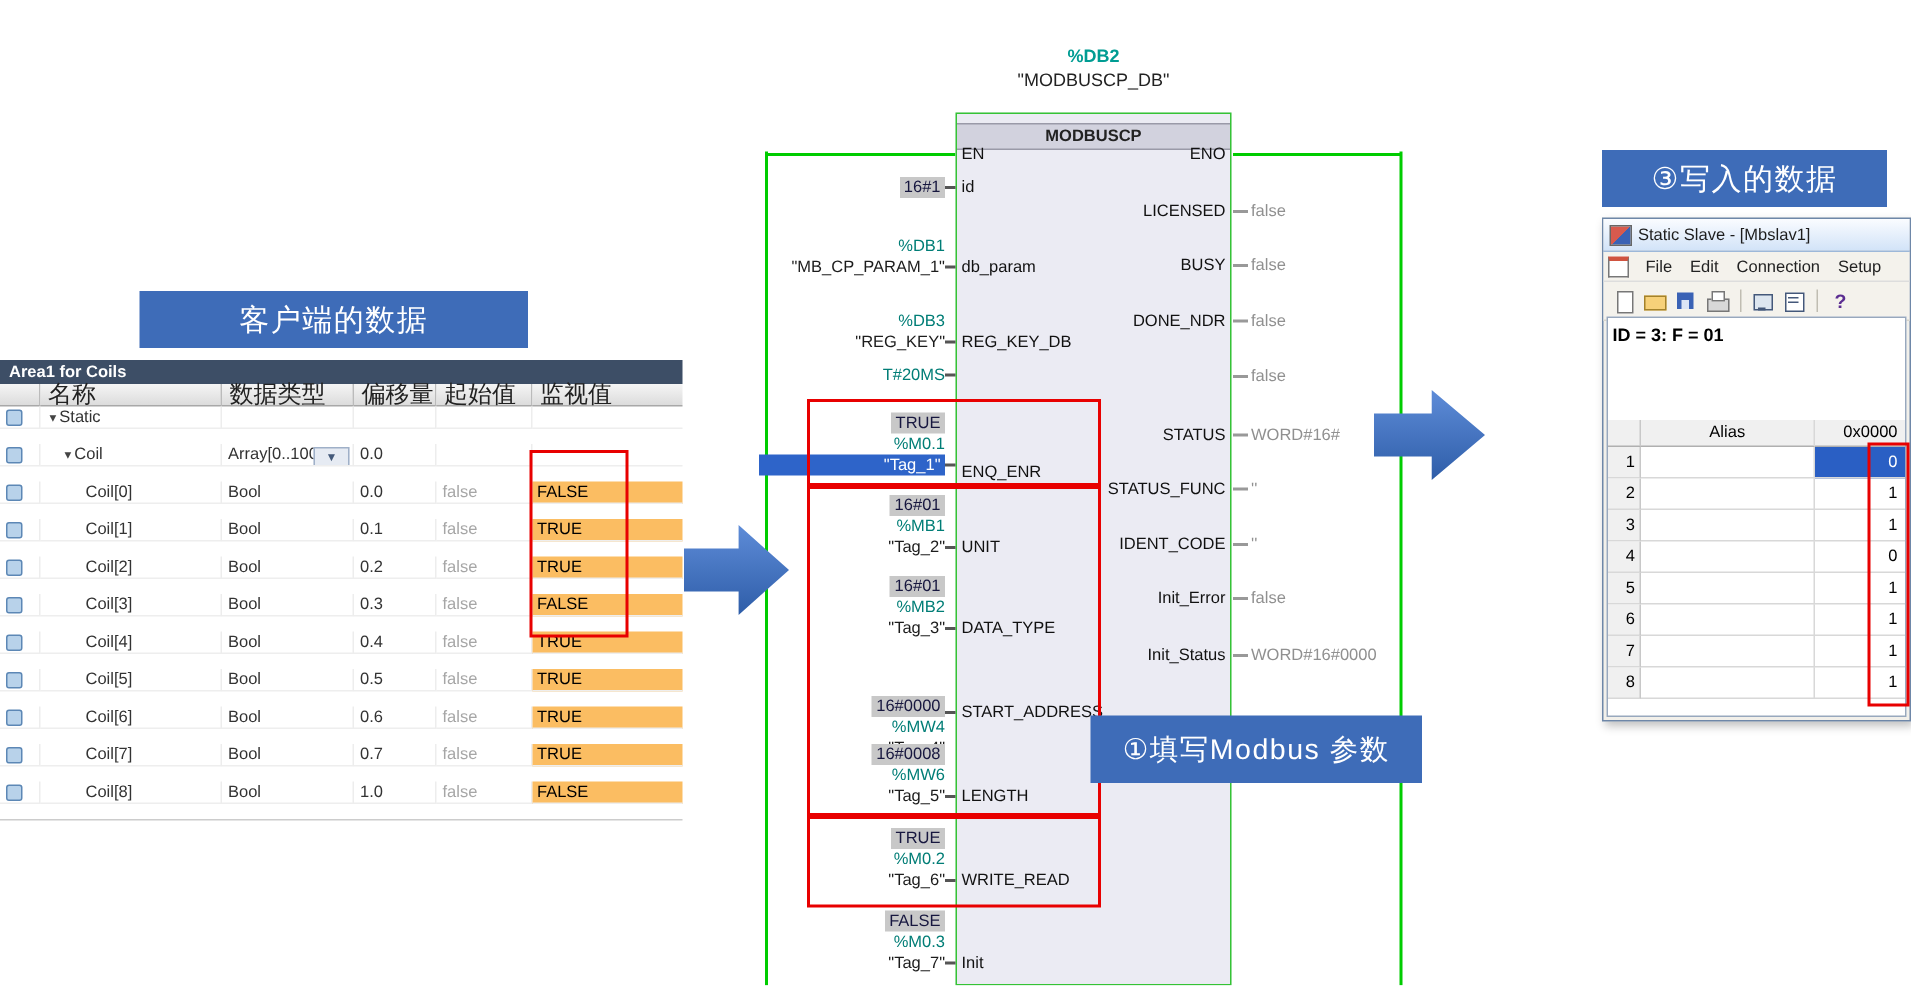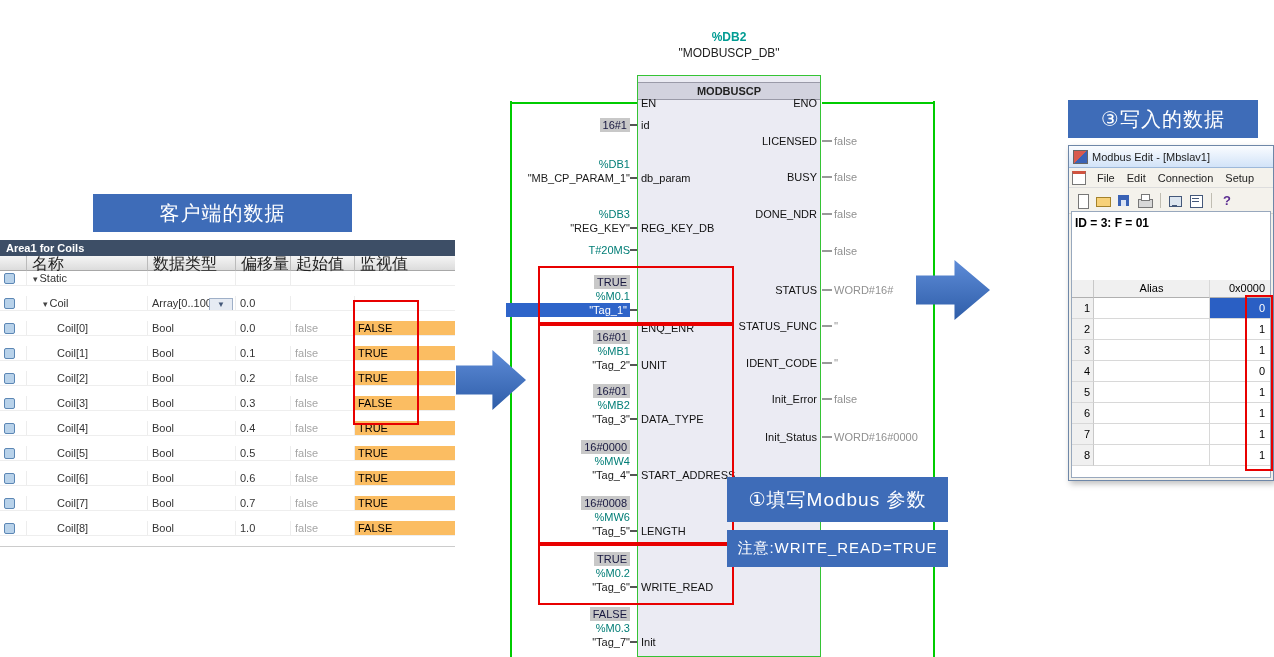--- a/index.html
+++ b/index.html
@@ -265,21 +265,21 @@
       <div class="pin pin-in" style="top: 221px;">REG_KEY_DB</div>
       <div class="valstack" style="top: 207px;">
         <div class="vline"><span class="val addr">%DB3</span></div>
         <div class="vline"><span class="val name">"REG_KEY"</span></div>
       </div>
       <div class="tick-in" style="top: 227px;"></div>
       <div class="valstack" style="top: 243px;">
         <div class="vline"><span class="val time">T#20MS</span></div>
       </div>
       <div class="tick-in" style="top: 249px;"></div>
-      <div class="pin pin-in" style="top: 321px; text-align: center;">ENQ_ENR</div>
+      <div class="pin pin-in" style="top: 308px; text-align: center;">ENQ_ENR</div>
       <div class="valstack" style="top: 275px;">
         <div class="vline"><span class="val box">TRUE</span></div>
         <div class="vline"><span class="val addr">%M0.1</span></div>
         <div class="vline"><span class="val sel">"Tag_1"</span></div>
       </div>
       <div class="tick-in" style="top: 309px;"></div>
       <div class="pin pin-in" style="top: 358px;">UNIT</div>
       <div class="valstack" style="top: 330px;">
         <div class="vline"><span class="val box">16#01</span></div>
         <div class="vline"><span class="val addr">%MB1</span></div>
@@ -287,21 +287,21 @@
       </div>
       <div class="tick-in" style="top: 364px;"></div>
       <div class="pin pin-in" style="top: 412px;">DATA_TYPE</div>
       <div class="valstack" style="top: 384px;">
         <div class="vline"><span class="val box">16#01</span></div>
         <div class="vline"><span class="val addr">%MB2</span></div>
         <div class="vline"><span class="val name">"Tag_3"</span></div>
       </div>
       <div class="tick-in" style="top: 418px;"></div>
       <div class="pin pin-in" style="top: 468px;">START_ADDRESS</div>
-      <div class="valstack" style="top: 440px;">
+      <div class="valstack" style="top: 464px;">
         <div class="vline"><span class="val box">16#0000</span></div>
         <div class="vline"><span class="val addr">%MW4</span></div>
         <div class="vline"><span class="val name">"Tag_4"</span></div>
       </div>
       <div class="tick-in" style="top: 474px;"></div>
       <div class="pin pin-in" style="top: 524px;">LENGTH</div>
       <div class="valstack" style="top: 496px;">
         <div class="vline"><span class="val box">16#0008</span></div>
         <div class="vline"><span class="val addr">%MW6</span></div>
         <div class="vline"><span class="val name">"Tag_5"</span></div>
@@ -348,30 +348,29 @@
       <div class="pin pin-out" style="top: 430px;">Init_Status</div>
       <div class="oval" style="top: 430px;">WORD#16#0000</div>
       <div class="tick-out" style="top: 436px;"></div>
     </div>
 
   <div class="redbox" id="red-enq"></div>
   <div class="redbox" id="red-params"></div>
   <div class="redbox" id="red-write"></div>
 
   <div class="callout" id="co-fill">①填写Modbus 参数</div>
-  <div class="callout" id="co-note">注意:WRITE_READ=TRUE</div>
 
   <div class="bigarrow" id="arrow2"></div>
 
   <div class="callout" id="co-written">③写入的数据</div>
 
   <div id="mb-win">
     <div id="mb-title">
       <span class="mb-appicon"></span>
-      <span>Modbus Edit - [Mbslav1]</span>
+      <span>Static Slave - [Mbslav1]</span>
     </div>
     <div id="mb-menu">
       <span class="mb-mdiicon"></span>
     <span class="mi">File</span>
         <span class="mi">Edit</span>
         <span class="mi">Connection</span>
         <span class="mi">Setup</span>
       </div>
     <div id="mb-tools">
         <span class="tb tb-new"></span>

